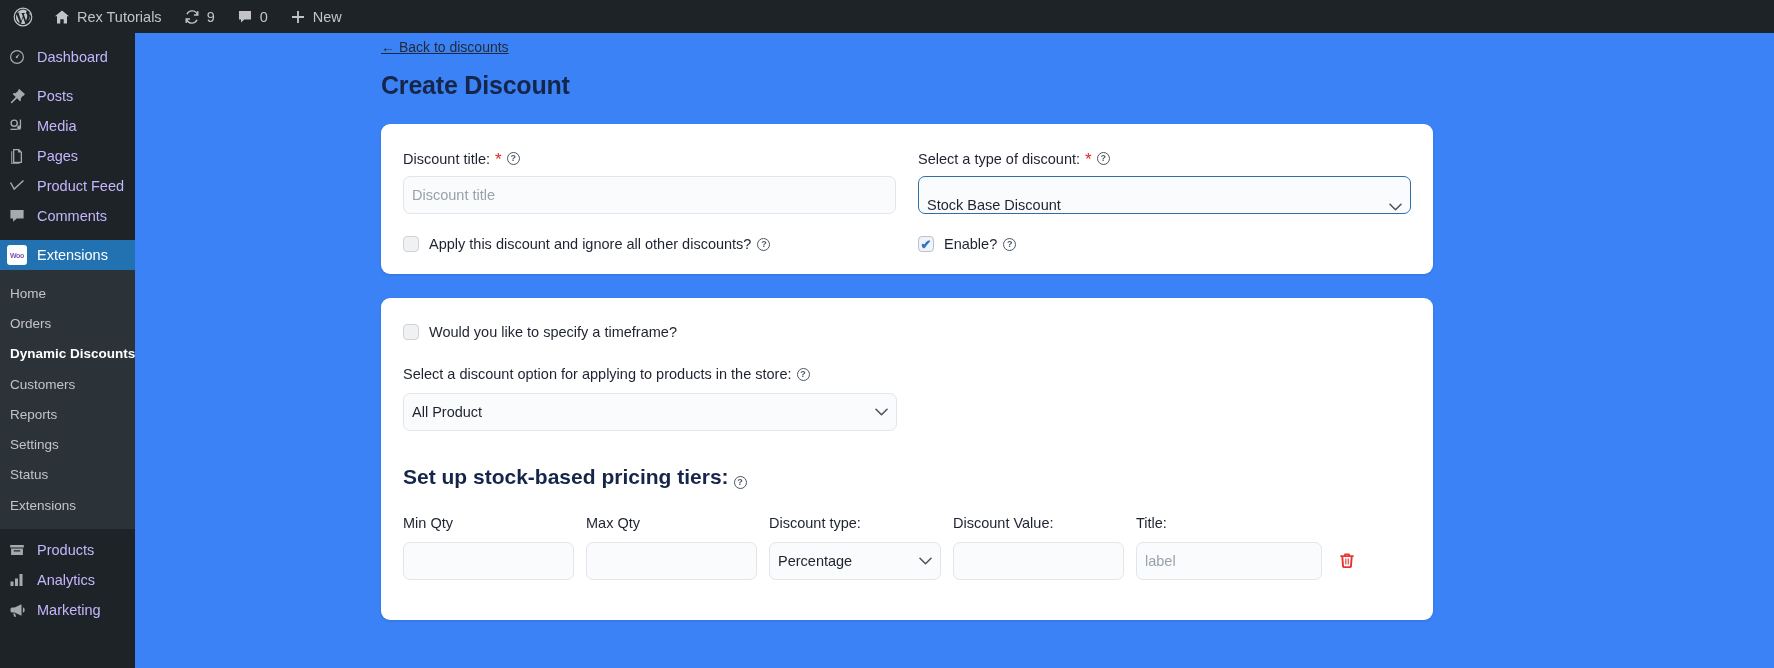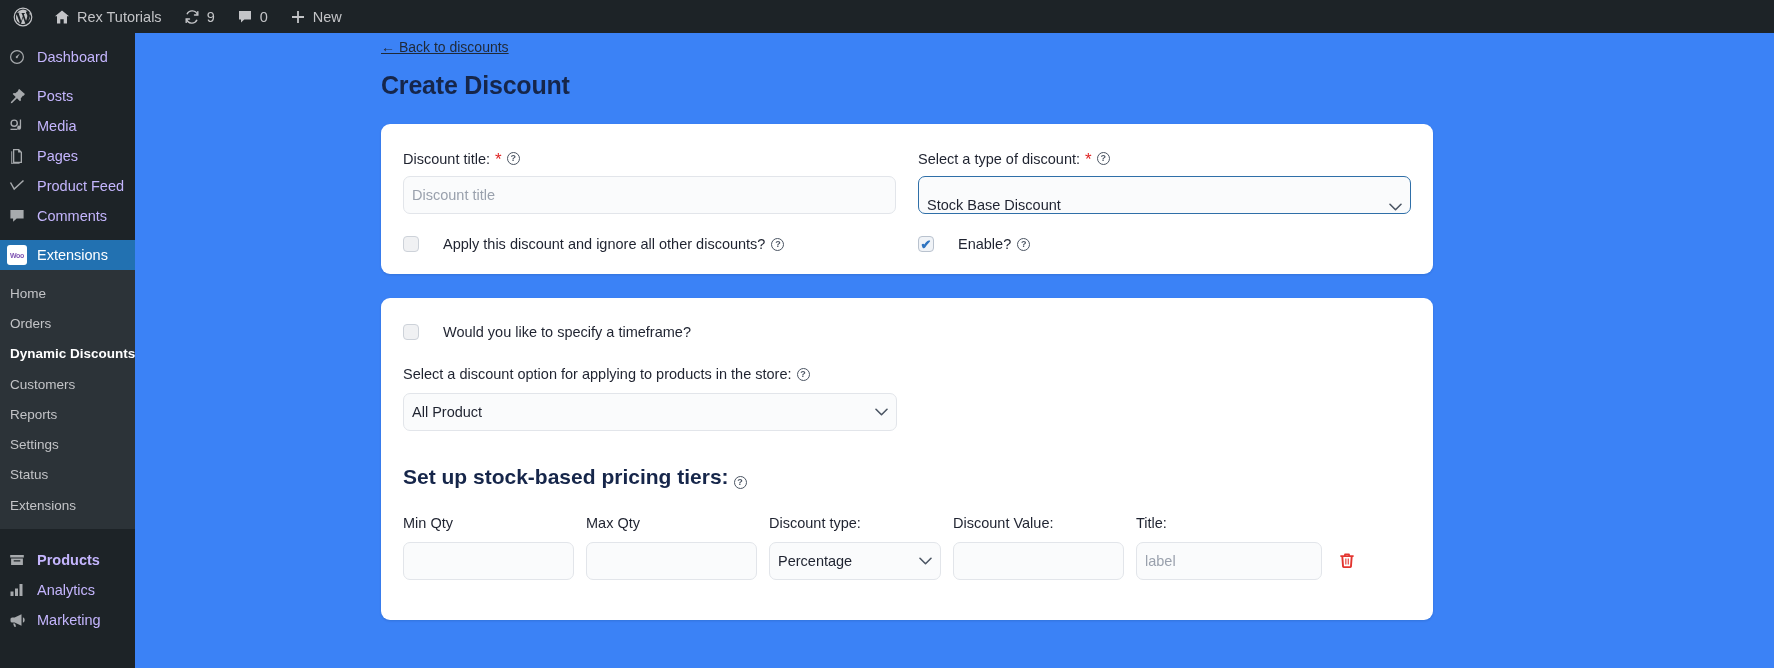--- a/index.html
+++ b/index.html
@@ -126,21 +126,21 @@
     padding: 0 8px;
     font-size: 14.5px; color: #1f2330;
     font-family: "Liberation Sans", sans-serif;
     display: flex; align-items: center;
   }
   .txtinput.placeholder { color: #9aa1ad; }
   .selectbox { justify-content: space-between; }
   .selectbox.focused { border: 1.6px solid #2f6fa8; align-items: flex-end; }
   .chev { color: #4b5563; font-size: 12px; line-height: 1; }
   .checkrow {
-    display: flex; align-items: center; gap: 24px;
+    display: flex; align-items: center; gap: 10px;
     margin-top: 22px;
     font-size: 14.5px; color: #1f2330; text-align: right;
   }
   .cbox {
     width: 16px; height: 16px; flex: 0 0 16px;
     border: 1px solid #cdd2d9; border-radius: 4px;
     background: #f0f1f3;
     display: inline-flex; align-items: center; justify-content: center;
   }
   .cbox.checked {
@@ -294,21 +294,21 @@
     <span class="sub-item">Home</span>
     <span class="sub-item">Orders</span>
     <span class="sub-item current">Dynamic Discounts</span>
     <span class="sub-item">Customers</span>
     <span class="sub-item">Reports</span>
     <span class="sub-item">Settings</span>
     <span class="sub-item">Status</span>
     <span class="sub-item">Extensions</span>
   </div>
 
-  <div class="menu-item" style="margin-top:16px;font-weight:bold;">
+  <div class="menu-item" style="margin-top:6px;">
     <span class="mi-ico">
       <svg width="18" height="18" viewBox="0 0 18 18" fill="currentColor">
         <path d="M2.2 4h13.6v2.4H2.2V4Zm.9 3.4h11.8V14H3.1V7.4Zm2.6 1.9v1.3h6.6V9.3H5.7Z"></path>
       </svg>
     </span>
     <span>Products</span>
   </div>
 
   <div class="menu-item">
     <span class="mi-ico">

